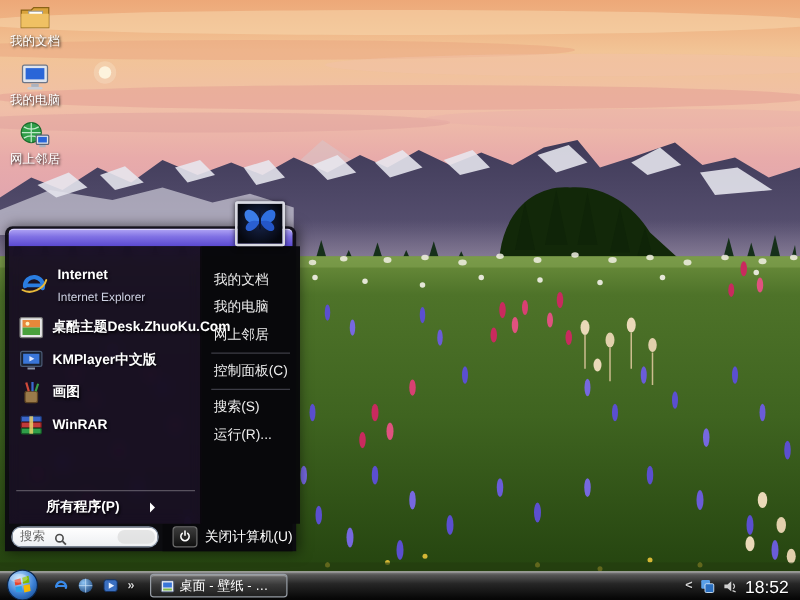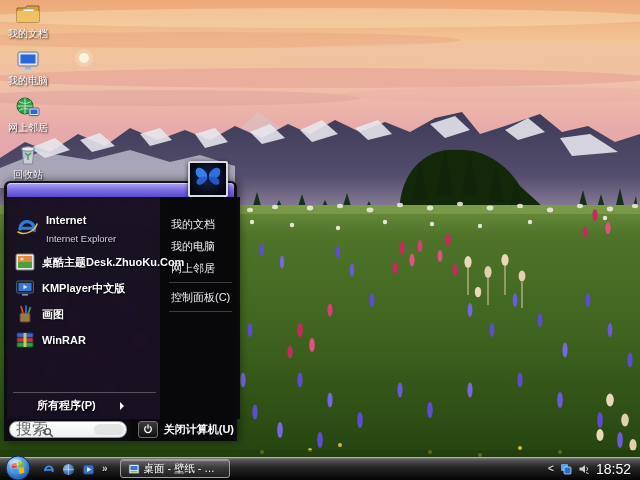--- a/index.html
+++ b/index.html
@@ -52,31 +52,31 @@
   .ri{padding:4px 10px 4px 10px;color:#ededed;font-size:11px;line-height:14px;
     position:relative;cursor:default;white-space:nowrap;}
   .ri.submenu::after{content:"";position:absolute;right:6px;top:50%;margin-top:-3.5px;
     border-left:4px solid #fff;border-top:3.5px solid transparent;border-bottom:3.5px solid transparent;}
   .rsep{height:1px;background:#3c3c46;margin:3px 8px;}
 
   .menu-bottom{height:22px;display:flex;align-items:stretch;}
   .mb-left{width:154px;box-sizing:border-box;display:flex;align-items:center;padding:0 3px 2px 2px;}
   .search-box{position:relative;flex:1;height:15px;border:1px solid #8a97a8;border-radius:8px;
     background:linear-gradient(#ffffff,#edeff2);display:flex;align-items:center;overflow:hidden;}
-  .search-box input{border:0;outline:0;background:transparent;font-size:16px;color:#444;
+  .search-box input{border:0;outline:0;background:transparent;font-size:10px;color:#444;
     padding:0 0 0 6px;width:58%;font-family:"Liberation Sans",sans-serif;}
   .search-box input::placeholder{color:#666;opacity:1;}
   .search-mag{position:absolute;left:33px;top:2px;}
   .search-right{position:absolute;right:2px;top:2px;bottom:2px;width:30px;
     background:#d4d4d4;border-radius:6px;opacity:.55;}
   .mb-right{flex:1;background:rgba(8,8,11,.96);display:flex;align-items:center;gap:6px;
     padding-left:8px;padding-bottom:2px;}
   .power-btn{width:18px;height:15px;border-radius:3px;border:1px solid #6f6f6f;
     background:linear-gradient(#3d3d3d,#101010);display:flex;align-items:center;justify-content:center;cursor:default;}
-  .shutdown-label{color:#fff;font-size:11px;white-space:nowrap;cursor:default;font-weight:bold;}
+  .shutdown-label{color:#fff;font-size:11px;white-space:nowrap;cursor:default;}
 
   
   .taskbar{position:absolute;left:0;right:0;bottom:0;height:23px;z-index:8;
     background:linear-gradient(180deg,#8f8f8f 0px,#555 3px,#262626 10px,#060606 22px);
     box-shadow:inset 0 1px 0 rgba(255,255,255,.35);
     display:flex;align-items:center;}
   .start-orb{width:26px;height:26px;margin:-2px 5px 0 5px;flex:0 0 auto;cursor:default;}
   .ql{display:flex;align-items:center;gap:7px;margin-left:6px;}
   .qli{width:13px;height:13px;display:block;cursor:default;}
   .chev{color:#d6d6d6;font-size:10px;font-weight:bold;cursor:default;line-height:10px;
@@ -339,30 +339,20 @@
         <svg viewBox="0 0 26 24" width="26" height="24">
           <circle cx="10" cy="10" r="8" fill="#2f9e48" stroke="#1a6a2c" stroke-width="1"></circle>
           <path d="M2.5 10 H17.5 M10 2.2 V17.8 M4 5.5 C8 8,12 8,16 5.5 M4 14.5 C8 12,12 12,16 14.5" stroke="#bfe8c8" stroke-width="1" fill="none"></path>
           <rect x="14" y="12" width="10" height="7.5" rx="1" fill="#dfe4ec" stroke="#5c6578" stroke-width="1"></rect>
           <rect x="15.5" y="13.5" width="7" height="4.5" fill="#2a66d8"></rect>
           <rect x="16.5" y="20" width="5" height="1.8" fill="#aab2c0"></rect>
         </svg>
       </span>
       <span class="lbl">网上邻居</span>
     </div>
-    <div class="dicon">
-      <span class="ig">
-        <svg viewBox="0 0 26 24" width="26" height="24">
-          <path d="M7 6 L19 6 L17.5 21 L8.5 21 Z" fill="#cfd6de" opacity=".85" stroke="#7b8494" stroke-width="1"></path>
-          <ellipse cx="13" cy="6" rx="6.5" ry="2.2" fill="#e8edf2" stroke="#7b8494" stroke-width="1"></ellipse>
-          <path d="M10 10 L13 12.5 L16 10 M13 12.5 L13 17" stroke="#3f9e4f" stroke-width="1.4" fill="none"></path>
-        </svg>
-      </span>
-      <span class="lbl">回收站</span>
-    </div>
   </div>
 
   <div class="start-menu">
     <div class="avatar">
       <span>
         <svg viewBox="0 0 34 30" width="32" height="28">
           <path d="M17 15 C13 2 2 3 4 11 C5 17 13 18 17 15 Z" fill="#3b7de8"></path>
           <path d="M17 15 C21 2 32 3 30 11 C29 17 21 18 17 15 Z" fill="#2f6fe0"></path>
           <path d="M17 15 C12 26 3 25 5 19 C7 14 13 14 17 15 Z" fill="#2a5fd0"></path>
           <path d="M17 15 C22 26 31 25 29 19 C27 14 21 14 17 15 Z" fill="#2456c8"></path>
@@ -440,20 +430,22 @@
         </div>
       </div>
 
       <div class="right-col">
         <div class="ri">我的文档</div>
         <div class="ri">我的电脑</div>
         <div class="ri">网上邻居</div>
         <div class="rsep"></div>
         <div class="ri">控制面板(C)</div>
         <div class="rsep"></div>
+        <div class="ri">搜索(S)</div>
+        <div class="ri">运行(R)...</div>
       </div>
     </div>
 
     <div class="menu-bottom">
       <div class="mb-left">
         <div class="search-box">
           <input class="search" type="text" placeholder="搜索" style="">
           <span class="search-mag">
             <svg viewBox="0 0 12 12" width="11" height="11">
               <circle cx="5" cy="5" r="3.2" fill="none" stroke="#4a4a4a" stroke-width="1.4"></circle>

